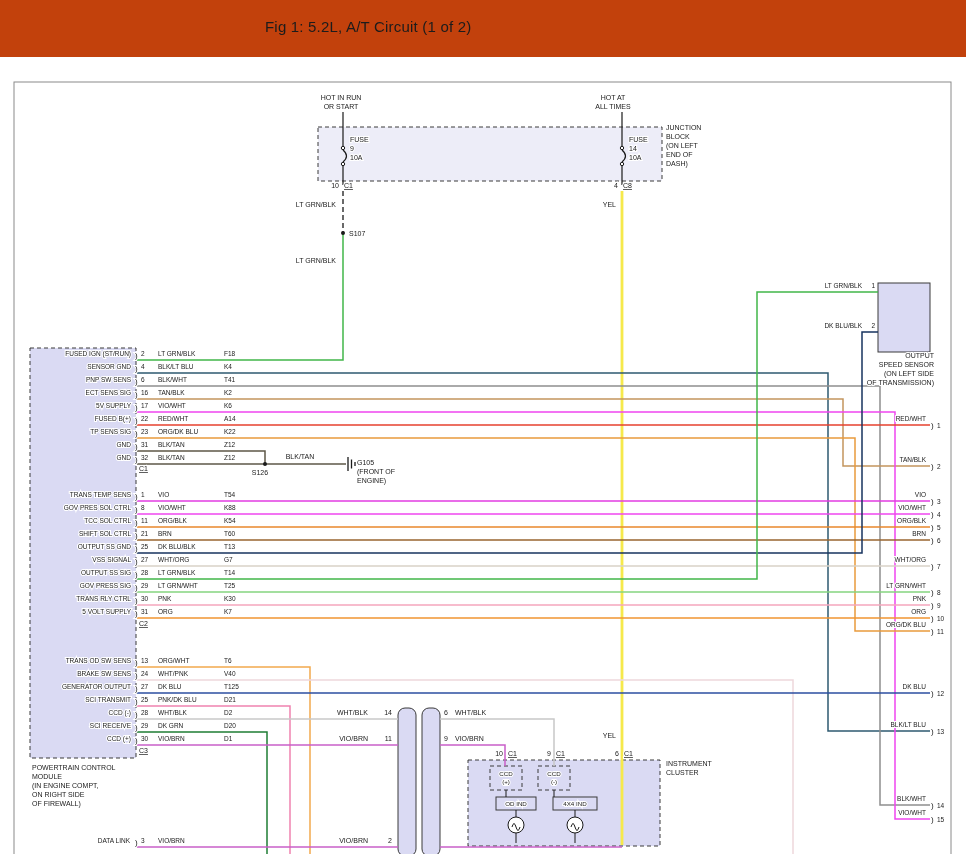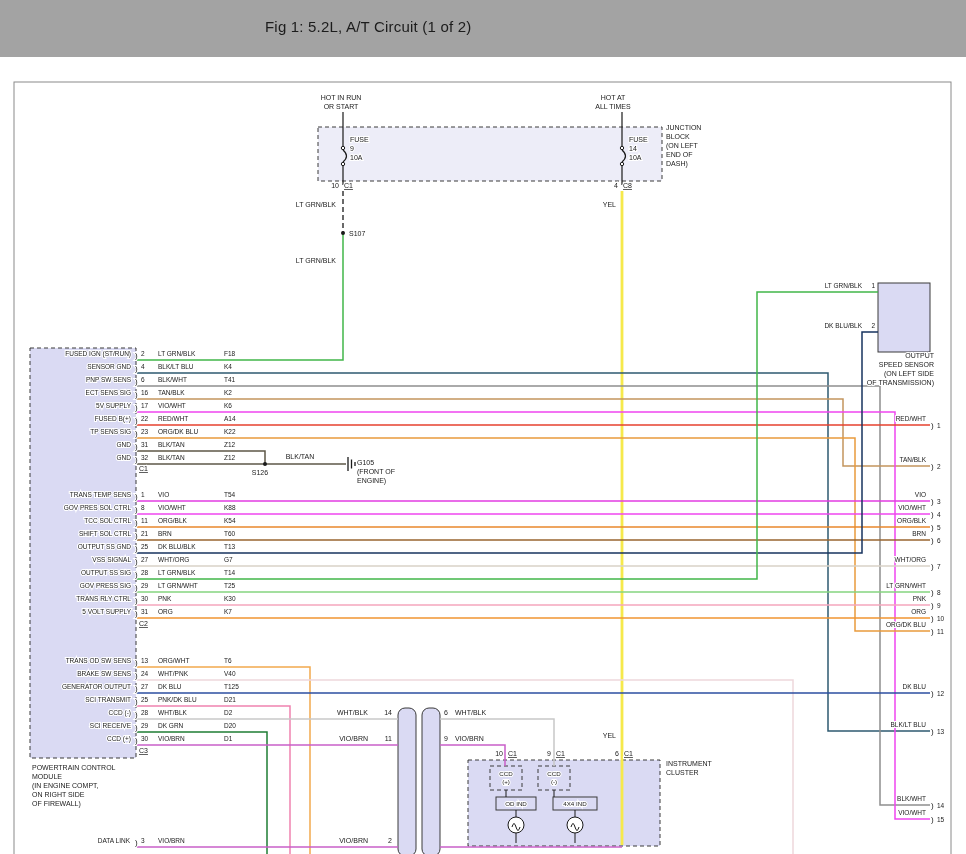--- a/index.html
+++ b/index.html
@@ -2,21 +2,21 @@
 <html><head>
 <meta charset="utf-8">
 <style>
   html,body{margin:0;padding:0;}
   body{
     width:966px;height:854px;overflow:hidden;background:#ffffff;
     font-family:"Liberation Sans", sans-serif;position:relative;
   }
   .titlebar{
     position:absolute;left:0;top:0;width:966px;height:57px;
-    background:#a3a3a3;
+    background:#c2410c;
   }
   .figtitle{
     position:absolute;left:265px;top:18px;
     font-size:15px;color:#1c1c1c;letter-spacing:.2px;
   }
   #dsvg{position:absolute;left:0;top:0;}
   #dsvg text{font-family:"Liberation Sans", sans-serif;}
 </style>
 </head>
 <body>

